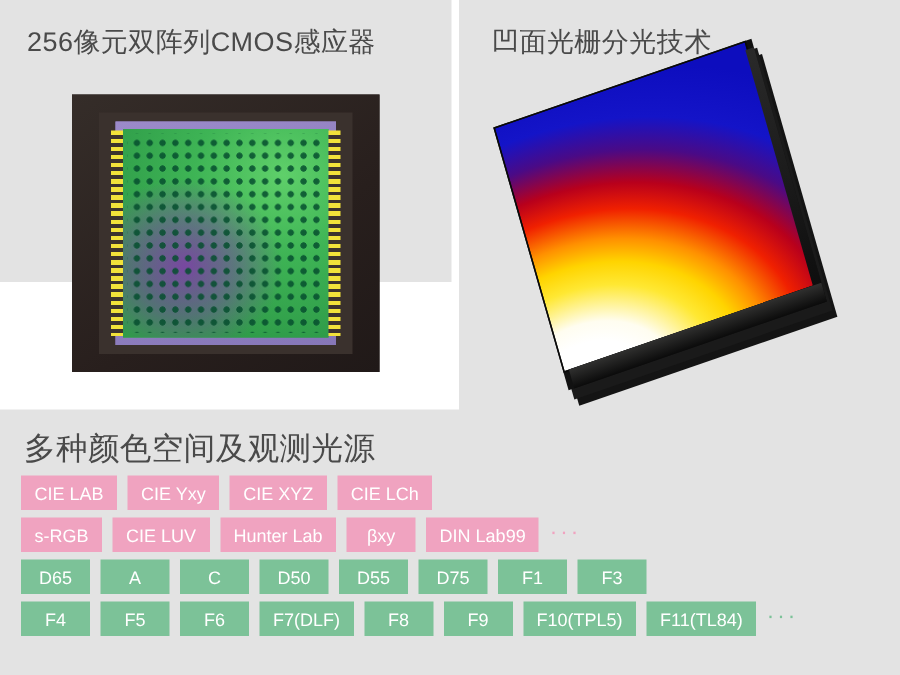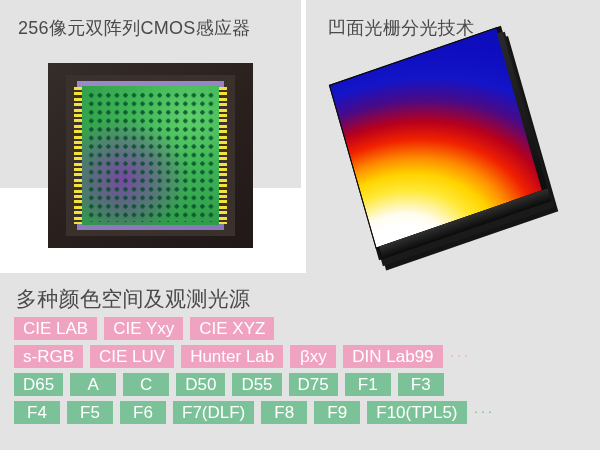--- a/index.html
+++ b/index.html
@@ -135,21 +135,21 @@
     flex-wrap: nowrap;
   }
   .tag {
     display: inline-flex;
     align-items: center;
     justify-content: center;
     height: 23px;
     padding: 0 9px;
     margin-right: 7px;
     color: #ffffff;
-    font-size: 17px;
+    font-size: 12px;
     line-height: 1;
     white-space: nowrap;
     user-select: none;
   }
   .tag.pink  { background: #f0a3c0; }
   .tag.green { background: #7cc298; }
   .tag.w-wide { min-width: 46px; }
   .ellipsis {
     display: inline-block;
     font-size: 15px;
@@ -193,20 +193,21 @@
   </section>
 
   <section class="panel" id="panel-color">
     <div class="panel-title">多种颜色空间及观测光源</div>
 
     <div id="tag-rows">
         <div class="tag-row">
           <span class="tag pink">CIE LAB</span>
           <span class="tag pink">CIE Yxy</span>
           <span class="tag pink">CIE XYZ</span>
+          <span class="tag pink">CIE LCh</span>
         </div>
         <div class="tag-row">
           <span class="tag pink">s-RGB</span>
           <span class="tag pink">CIE LUV</span>
           <span class="tag pink">Hunter Lab</span>
           <span class="tag pink w-wide">βxy</span>
           <span class="tag pink">DIN Lab99</span>
           <span class="ellipsis pink">···</span>
         </div>
         <div class="tag-row">
@@ -220,18 +221,19 @@
           <span class="tag green w-wide">F3</span>
         </div>
         <div class="tag-row">
           <span class="tag green w-wide">F4</span>
           <span class="tag green w-wide">F5</span>
           <span class="tag green w-wide">F6</span>
           <span class="tag green">F7(DLF)</span>
           <span class="tag green w-wide">F8</span>
           <span class="tag green w-wide">F9</span>
           <span class="tag green">F10(TPL5)</span>
+          <span class="tag green">F11(TL84)</span>
           <span class="ellipsis green">···</span>
         </div>
       </div>
   </section>
 
 </div>
 
 </body></html>

